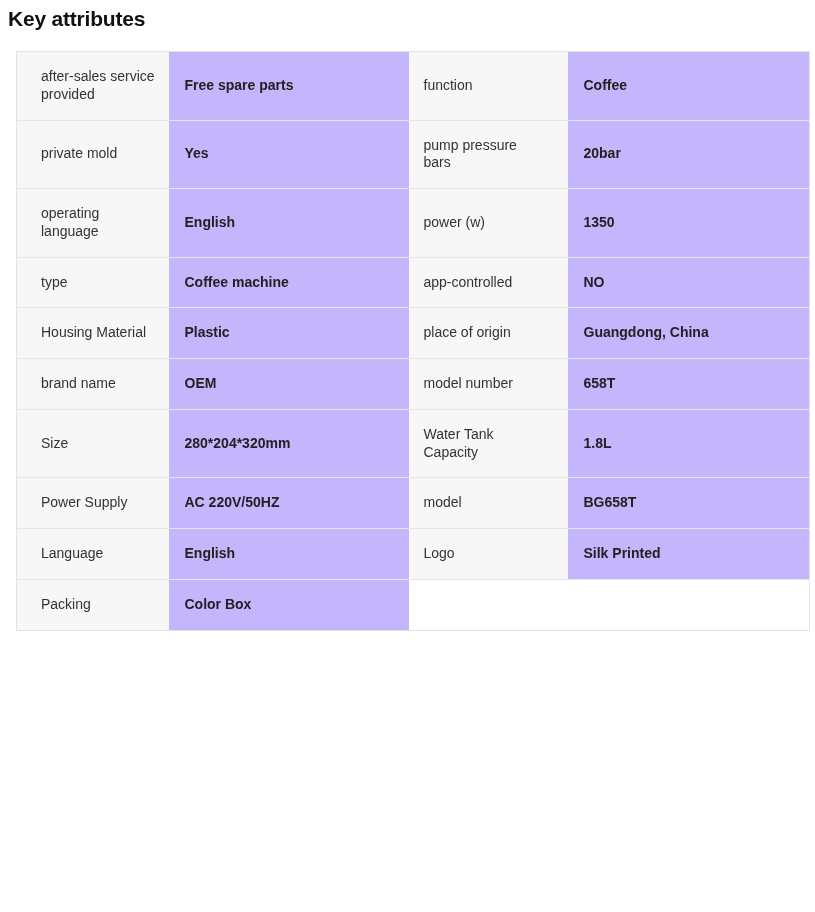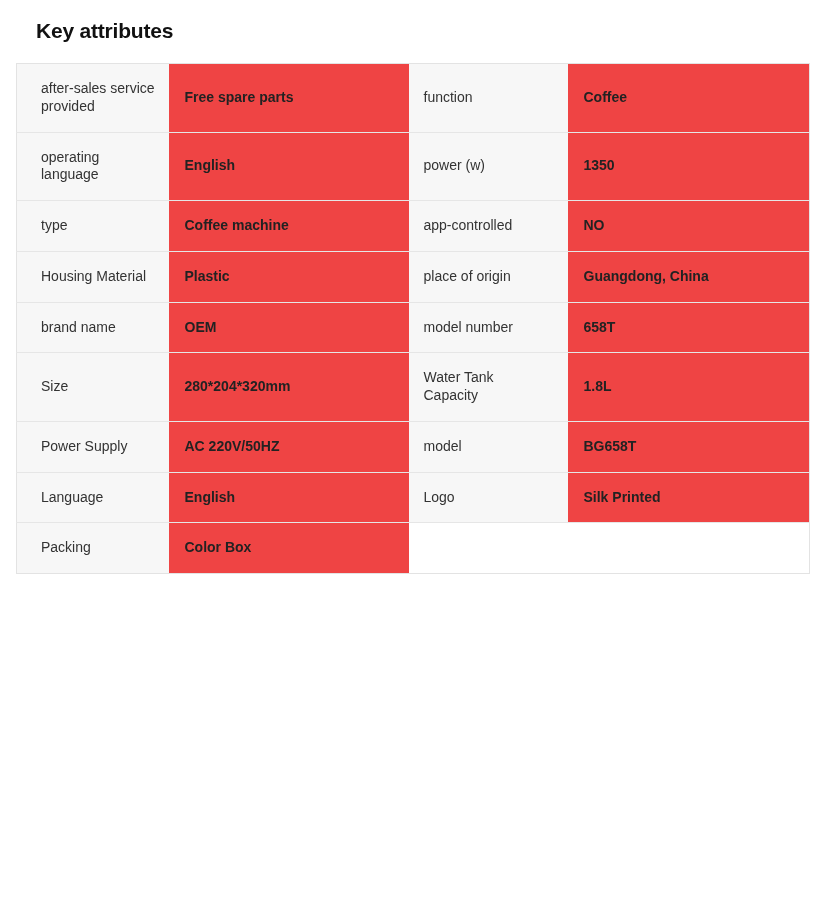--- a/index.html
+++ b/index.html
@@ -10,22 +10,22 @@
     height: 912px;
     font-family: "Liberation Sans", "DejaVu Sans", sans-serif;
     -webkit-font-smoothing: antialiased;
   }
   .page {
     width: 815px;
     height: 912px;
     overflow: hidden;
   }
   h2.page-title {
-    margin: 12px;
-    padding: 5px 0 0 24px;
+    margin: 0;
+    padding: 5px 0 0 8px;
     font-size: 21px;
     line-height: 27px;
     font-weight: 700;
     color: #111111;
     letter-spacing: -0.2px;
   }
   table.attr-table {
     margin: 19px 0 0 16px;
     width: 793px;
     border-collapse: collapse;
@@ -46,21 +46,21 @@
   }
   td.label {
     background: #f7f7f7;
     color: #333333;
     font-weight: 400;
     white-space: pre-line;
   }
   td.label.c1 { padding-left: 24px; padding-right: 8px; }
   td.label.c3 { padding-left: 15px; padding-right: 8px; }
   td.value {
-    background: #ef4444;
+    background: #c4b5fd;
     color: #222222;
     font-weight: 600;
   }
   td.empty {
     background: #ffffff;
   }
 </style>
 </head>
 <body>
 
@@ -74,20 +74,27 @@
       <col style="width:159px">
       <col style="width:242px">
     </colgroup>
     <tbody>
         <tr>
           <td class="label c1">after-sales service
 provided</td>
           <td class="value">Free spare parts</td>
           <td class="label c3">function</td>
           <td class="value">Coffee</td>
+        </tr>
+        <tr>
+          <td class="label c1">private mold</td>
+          <td class="value">Yes</td>
+          <td class="label c3">pump pressure
+bars</td>
+          <td class="value">20bar</td>
         </tr>
         <tr>
           <td class="label c1">operating language</td>
           <td class="value">English</td>
           <td class="label c3">power (w)</td>
           <td class="value">1350</td>
         </tr>
         <tr>
           <td class="label c1">type</td>
           <td class="value">Coffee machine</td>

